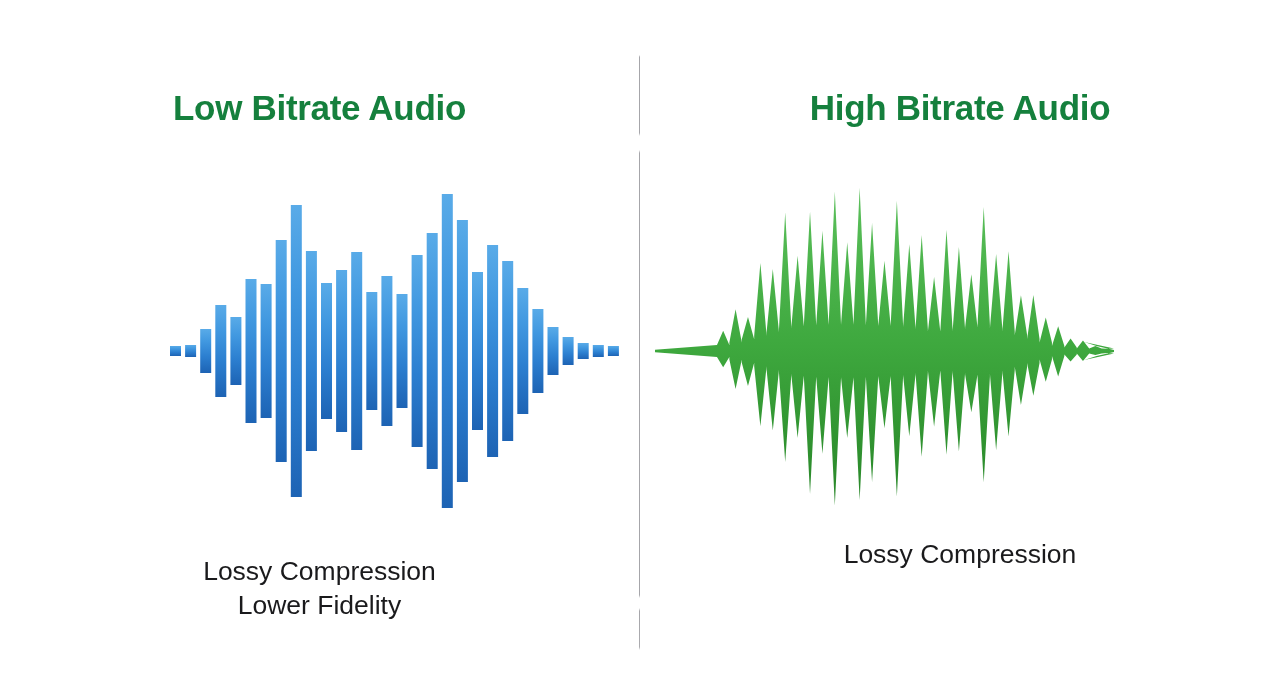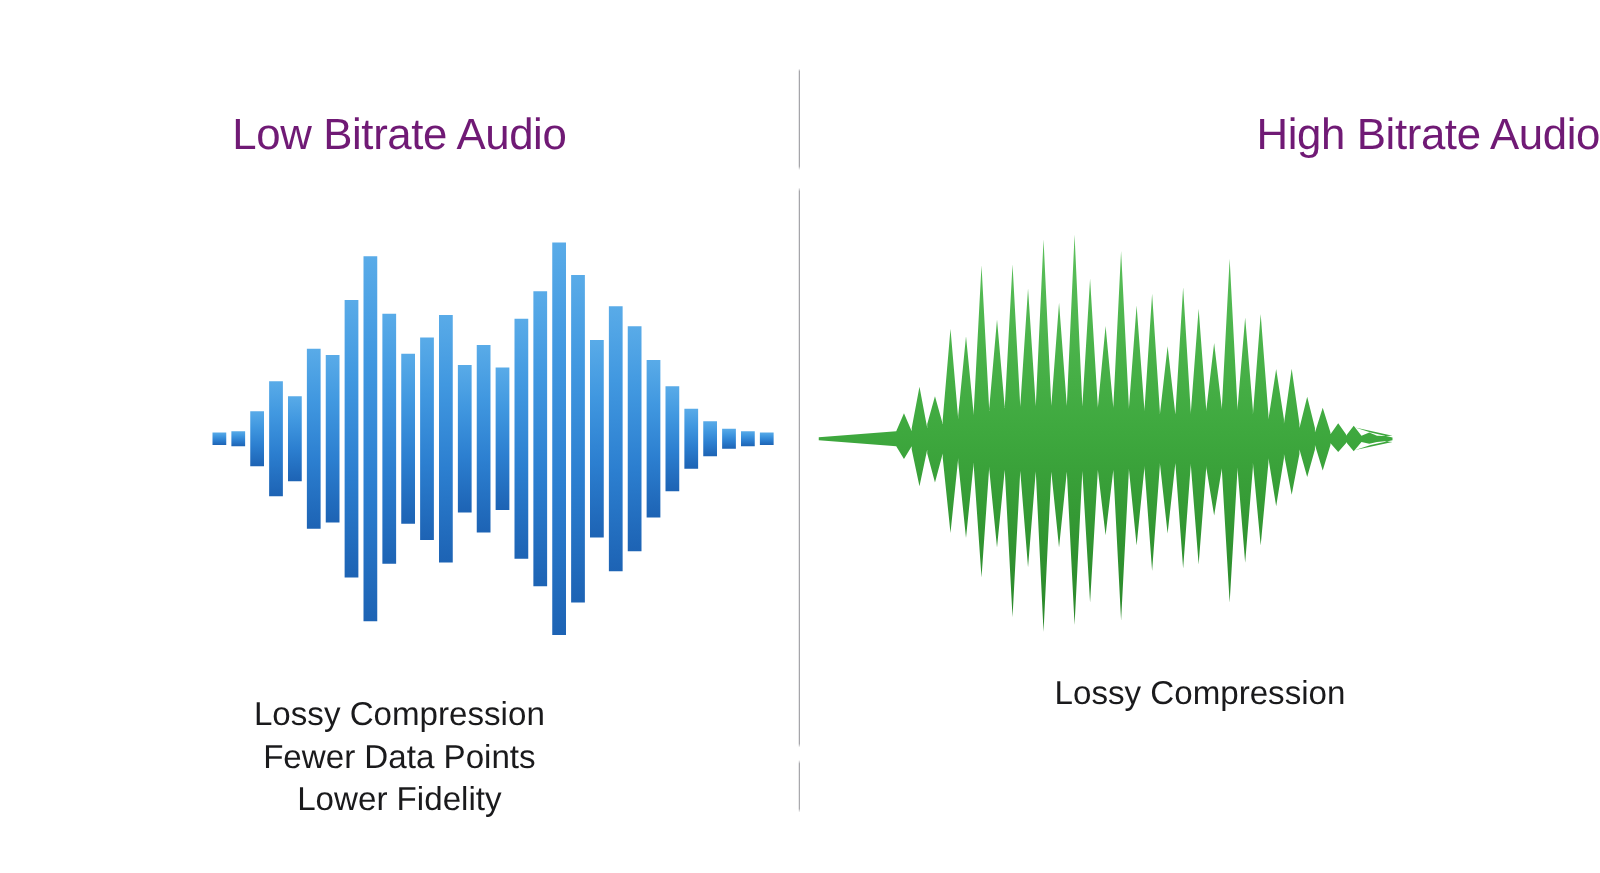--- a/index.html
+++ b/index.html
@@ -54,27 +54,27 @@
   }
   .panel.left  { left: 0px;   width: 639px; }
   .panel.right { left: 640px; width: 640px; }
 
   .panel-title {
     position: absolute;
     left: 0;
     right: 0;
     text-align: center;
     font-size: 35px;
-    font-weight: normal;
+    font-weight: bold;
     letter-spacing: -0.3px;
-    color: #701a75;
+    color: #15803d;
     white-space: nowrap;
   }
   .panel.left  .panel-title { top: 88px; }
-  .panel.right .panel-title { top: 88px; text-align: right; }
+  .panel.right .panel-title { top: 88px; }
 
   
   .wave-area {
     position: absolute;
     left: 0;
     right: 0;
     top: 175px;
     height: 345px;
   }
   .wave-area svg { display: block; width: 100%; height: 100%; }
@@ -145,21 +145,20 @@
             <rect x="562.6" y="162.0" width="11" height="28.0" fill="url(#gradBlue)"></rect>
             <rect x="577.7" y="168.0" width="11" height="16.0" fill="url(#gradBlue)"></rect>
             <rect x="592.8" y="170.0" width="11" height="12.0" fill="url(#gradBlue)"></rect>
             <rect x="607.9" y="171.0" width="11" height="10.0" fill="url(#gradBlue)"></rect>
           </g>
       </svg>
     </div>
 
     <div class="caption">
       <span class="line">Lossy Compression</span>
-      <span class="line">Fewer Data Points</span>
       <span class="line">Lower Fidelity</span>
     </div>
   </div>
 
   <div class="panel right">
 
     <div class="panel-title">High Bitrate Audio</div>
 
     <div class="wave-area">
       <svg id="svg-right" viewBox="0 0 640 345" preserveAspectRatio="none">

